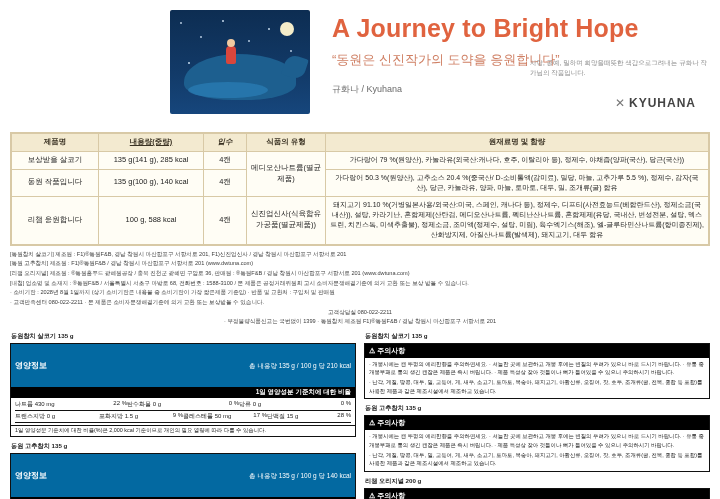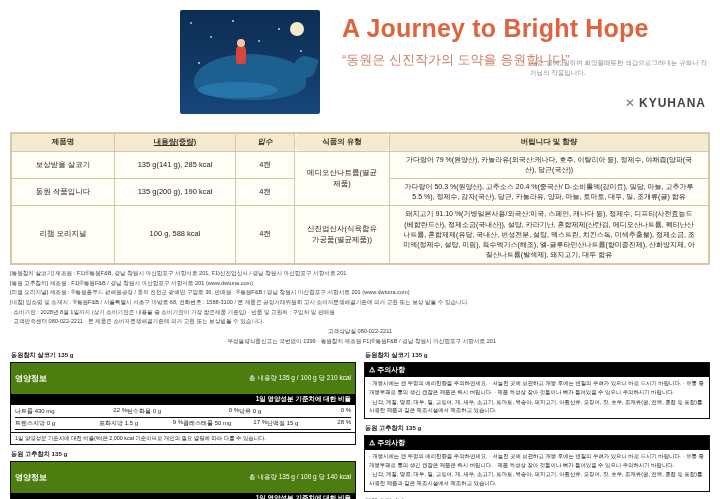--- a/index.html
+++ b/index.html
@@ -6,21 +6,21 @@
   body{
     width:720px;height:499px;
     background:#ffffff;
     font-family:"Liberation Sans", sans-serif;
     color:#222;
     overflow:hidden;
   }
   .page{position:relative;width:720px;height:499px;}
 
   
-  .header{display:flex;align-items:flex-start;padding:6px 0 0 12px;height:120px;}
+  .header{display:flex;align-items:flex-start;padding:6px 0 0 2px;height:120px;}
   .hero-art{
     width:140px;height:104px;margin-left:168px;margin-top:4px;
     background:linear-gradient(#0d2d52,#123a68 60%,#16467c);
     border-radius:2px;position:relative;overflow:hidden;flex:0 0 auto;
   }
   .star{position:absolute;background:#cfe2f5;border-radius:50%;opacity:.85;}
   .whale{
     position:absolute;left:14px;bottom:14px;width:112px;height:46px;
     background:#1d5f8f;border-radius:55% 60% 50% 50%/70% 60% 40% 40%;
   }
@@ -36,49 +36,49 @@
   .hero-text{margin-left:22px;padding-top:8px;}
   .hero-title{
     font-size:25px;font-weight:bold;color:#e0633f;letter-spacing:.2px;margin:0 0 8px 0;
   }
   .hero-sub{font-size:13px;color:#cf7f63;margin:0 0 14px 0;}
   .hero-author{font-size:9px;color:#6b6b6b;}
   .hero-desc{
     position:absolute;right:12px;top:58px;width:178px;font-size:6.5px;line-height:1.5;color:#8a8a8a;
   }
   .brand{
-    position:absolute;right:14px;top:96px;font-size:12px;font-weight:bold;color:#444;letter-spacing:1px;
+    position:absolute;right:24px;top:96px;font-size:12px;font-weight:bold;color:#444;letter-spacing:1px;
   }
   .brand .x{color:#777;font-weight:normal;margin-right:3px;}
 
   
   .tbl-wrap{margin:6px 10px 0 10px;border:1px solid #d8c9a6;}
   table.main{border-collapse:collapse;width:100%;font-size:7.5px;background:#fffdf5;}
   table.main th,table.main td{
-    border:1px solid #d8c9a6;padding:3px 12px;vertical-align:middle;text-align:center;line-height:1.45;margin-left:44px;
+    border:1px solid #d8c9a6;padding:3px 4px;vertical-align:middle;text-align:center;line-height:1.45;margin-left:44px;
   }
   table.main thead th{background:#f3ead0;font-weight:bold;font-size:7.5px;color:#3a3223;}
   .col-name{width:78px;}
   .col-vol{width:96px;text-decoration:underline;}
   .col-cnt{width:34px;font-style:italic;}
-  .col-type{width:70px;border-radius:6px;}
+  .col-type{width:70px;}
   td.ingredients{text-align:left;font-size:7px;line-height:1.5;}
 
   
   .notes{margin:4px 10px 0 10px;font-size:5.6px;line-height:1.55;color:#3d3d3d;}
   .notes p{margin:0 0 1px 0;}
   .notes .center{text-align:center;}
 
   
   .panels{display:flex;gap:8px;margin:6px 10px 0 10px;}
   .col{width:50%;}
   .nutri{border:1px solid #111;margin-bottom:5px;background:#fff;}
   .nutri .hdr{
-    display:flex;justify-content:space-between;align-items:center;
-    background:#4d7c0f;color:#fff;padding:10px 4px;font-size:8px;font-weight:bold;
+    display:flex;justify-content:space-between;align-items:flex-end;
+    background:#0369a1;color:#fff;padding:16px 4px;font-size:8px;font-weight:bold;
   }
   .nutri .hdr .srv{font-size:6.5px;font-weight:normal;}
   .nutri .bar{
     background:#000;color:#fff;text-align:right;padding:1px 4px;font-size:6.5px;font-weight:bold;
   }
   .nutri .rows{padding:1px 4px 2px 4px;font-size:6px;}
   .nrow{display:flex;justify-content:space-between;border-bottom:1px solid #111;padding:1px 0;}
   .nrow .cells{display:flex;flex:1;}
   .nrow .cell{flex:1;white-space:nowrap;}
   .nrow .cell.pct{text-align:right;flex:0 0 26px;}
@@ -107,54 +107,55 @@
       <div class="star" style="left:18px;top:52px;width:1.5px;height:1.5px;"></div>
       <div class="star" style="left:64px;top:46px;width:2px;height:2px;"></div>
       <div class="moon"></div>
       <div class="whale"></div>
       <div class="whale-belly"></div>
       <div class="rider"></div>
     </div>
     <div class="hero-text">
       <div class="hero-title">A Journey to Bright Hope</div>
       <div class="hero-sub">“동원은 신진작가의 도약을 응원합니다”</div>
+      <div class="hero-author">규화나 / Kyuhana</div>
     </div>
     <div class="hero-desc">사랑, 공예, 밀하며 희망을때뜻한 색감으로그려내는 규화나 작가님의 작품입니다.</div>
     <div class="brand">
       <span class="x">✕</span><span>KYUHANA</span>
     </div>
   </div>
 
   <div class="tbl-wrap">
     <table class="main">
       <thead>
         <tr>
           <th class="col-name">제품명</th>
           <th class="col-vol">내용량(중량)</th>
           <th class="col-cnt">입수</th>
           <th class="col-type">식품의 유형</th>
-          <th>버립니다 및 함량</th>
+          <th>원재료명 및 함량</th>
         </tr>
       </thead>
       <tbody>
         <tr>
           <td>보상받을 살코기</td>
           <td>135 g(141 g), 285 kcal</td>
           <td>4캔</td>
           <td rowspan="2">메디오산나트륨(멸균제품)</td>
           <td class="ingredients">가다랑어 79 %(원양산), 카놀라유(외국산:캐나다, 호주, 이탈리아 등), 정제수, 야채즙(양파(국산), 당근(국산))</td>
         </tr>
         <tr>
           <td>동원 작품입니다</td>
-          <td>135 g(200 g), 190 kcal</td>
+          <td>135 g(100 g), 140 kcal</td>
           <td>4캔</td>
           <td class="ingredients">가다랑어 50.3 %(원양산), 고추소스 20.4 %(중국산/ D-소비톨액(감미료), 밀당, 마늘, 고추가루 5.5 %), 정제수, 감자(국산), 당근, 카놀라유, 양파, 마늘, 토마토, 대두, 밀, 조개류(굴) 함유</td>
         </tr>
         <tr>
-          <td>리챔 오리지널</td>
+          <td>리챔 응원합니다</td>
           <td>100 g, 588 kcal</td>
           <td>4캔</td>
           <td>신진업신사(식육함유가공품(멸균제품))</td>
           <td class="ingredients">돼지고기 91.10 %(거병일본사용/외국산:미국, 스페인, 캐나다 등), 정제수, 디프티(사전효능드(베합란드산), 정제소금(국내산)), 설탕, 카라기난, 혼합제제(산탄검, 메디오산나트륨, 펙티난산나트륨, 혼합제제(유당, 국내산, 변성전분, 설탕, 덱스트린, 치킨스톡, 미색추출물), 정제소금, 조미액(정제수, 설탕, 미림), 육수엑기스(해조), 엘-글루타민산나트륨(향미증진제), 산화방지제, 아질산나트륨(발색제), 돼지고기, 대두 함유</td>
         </tr>
       </tbody>
     </table>
   </div>
 
   <div class="notes">

